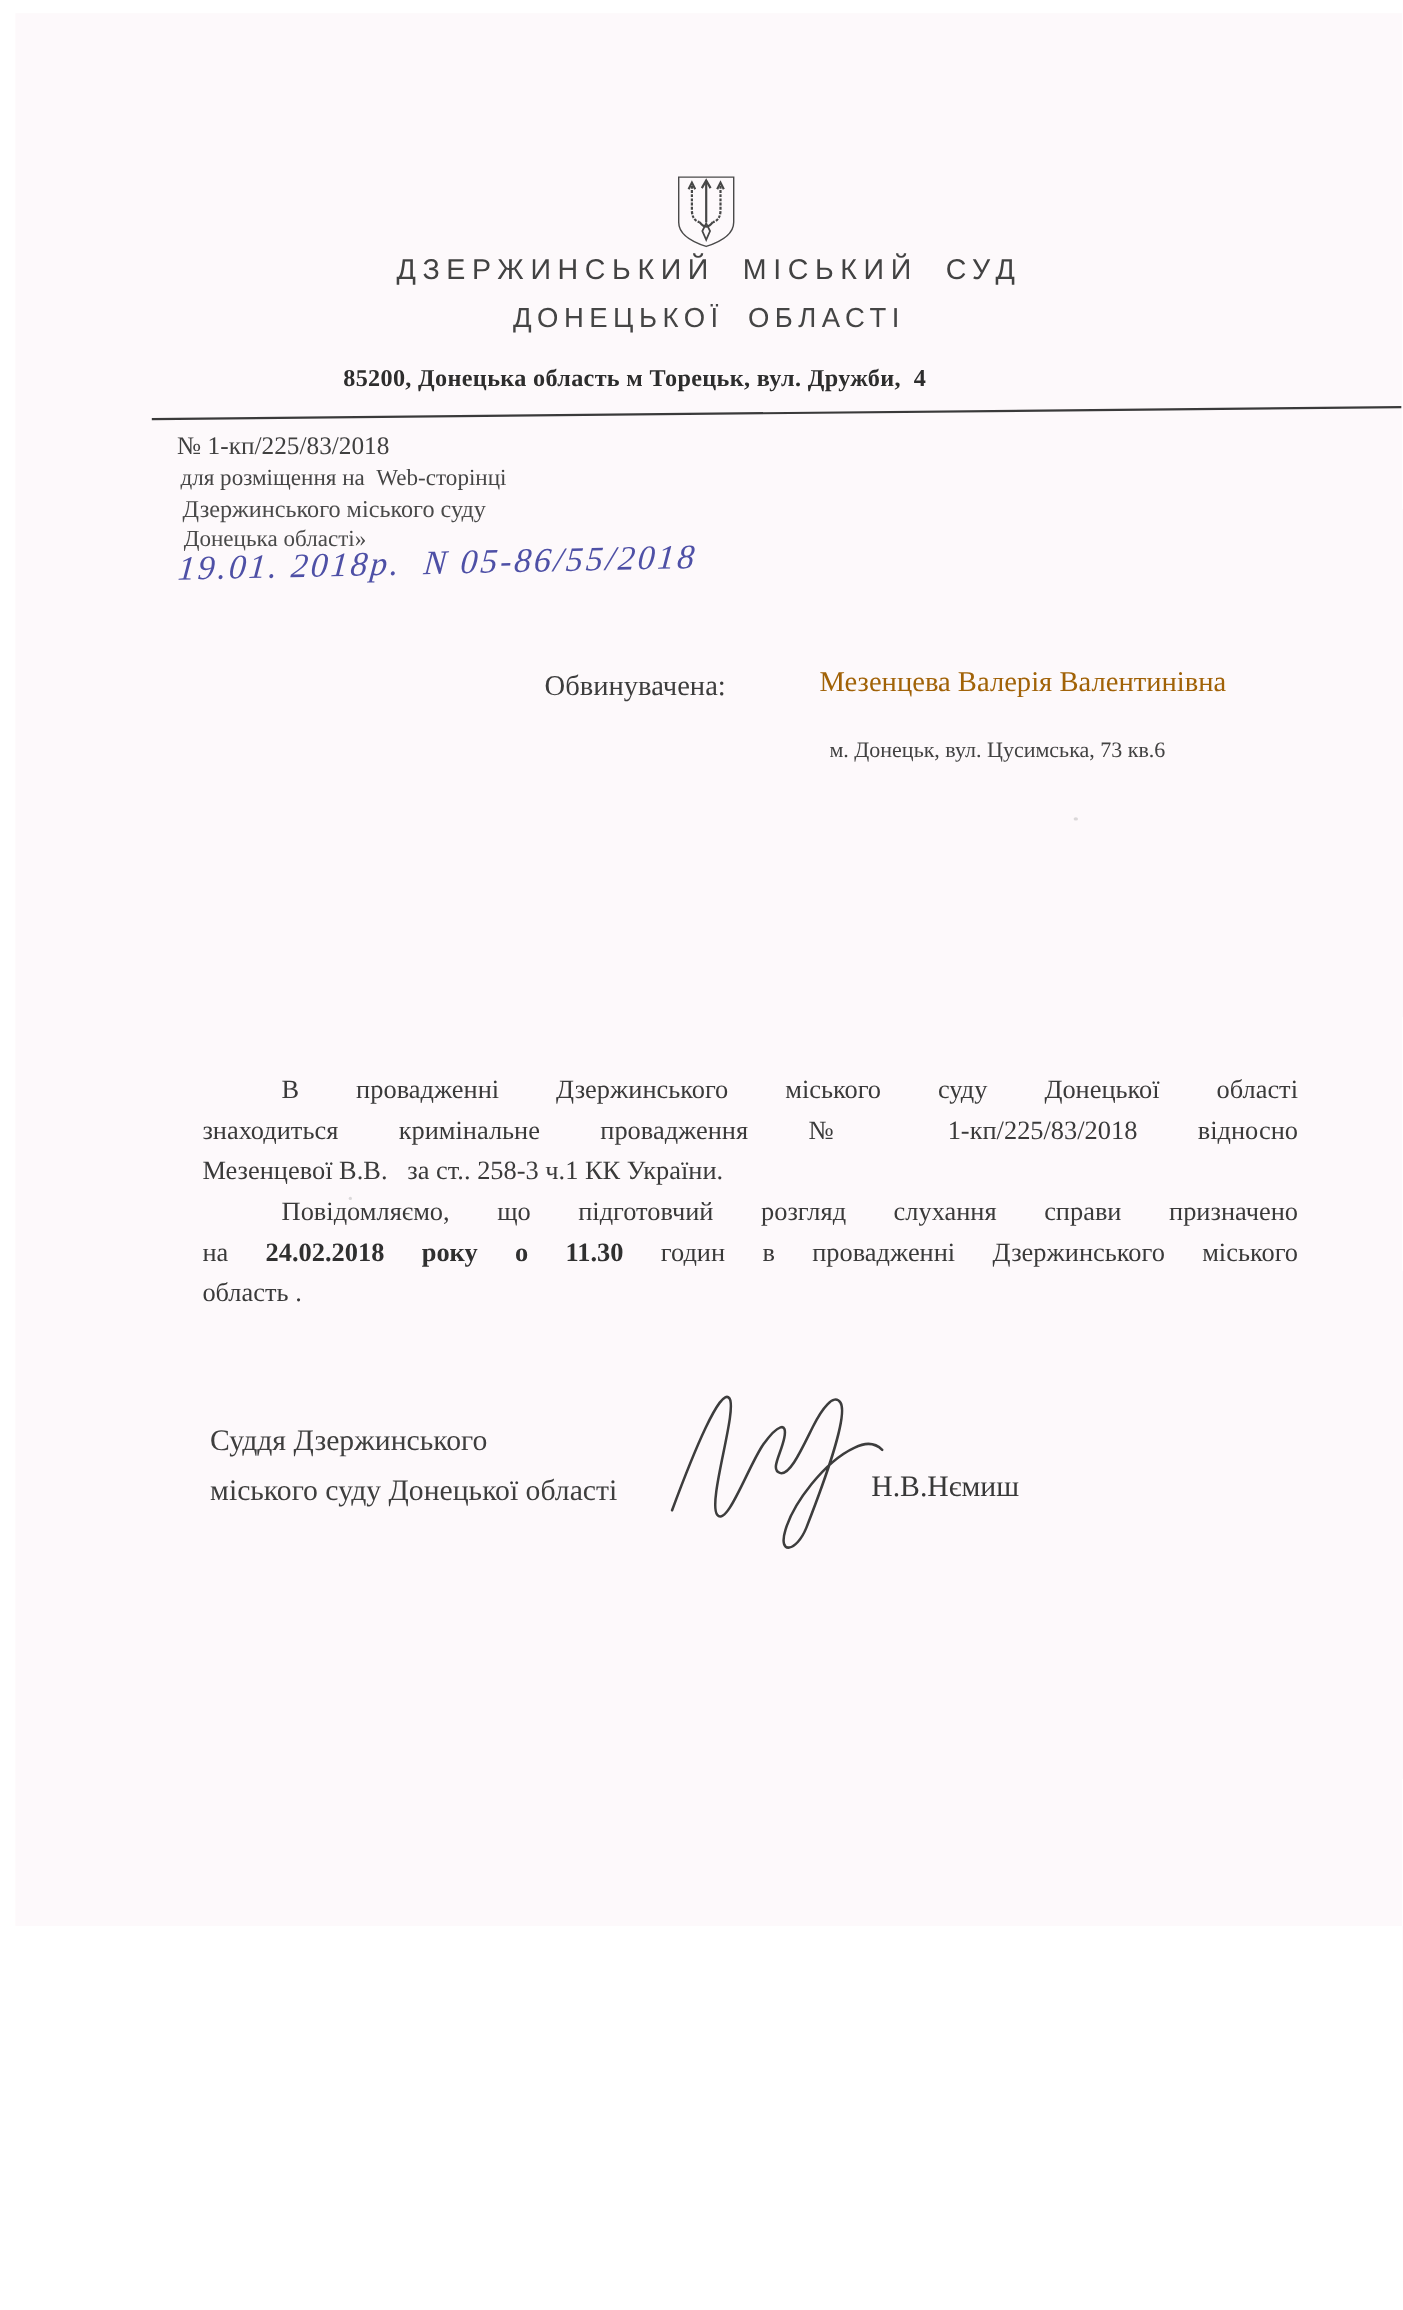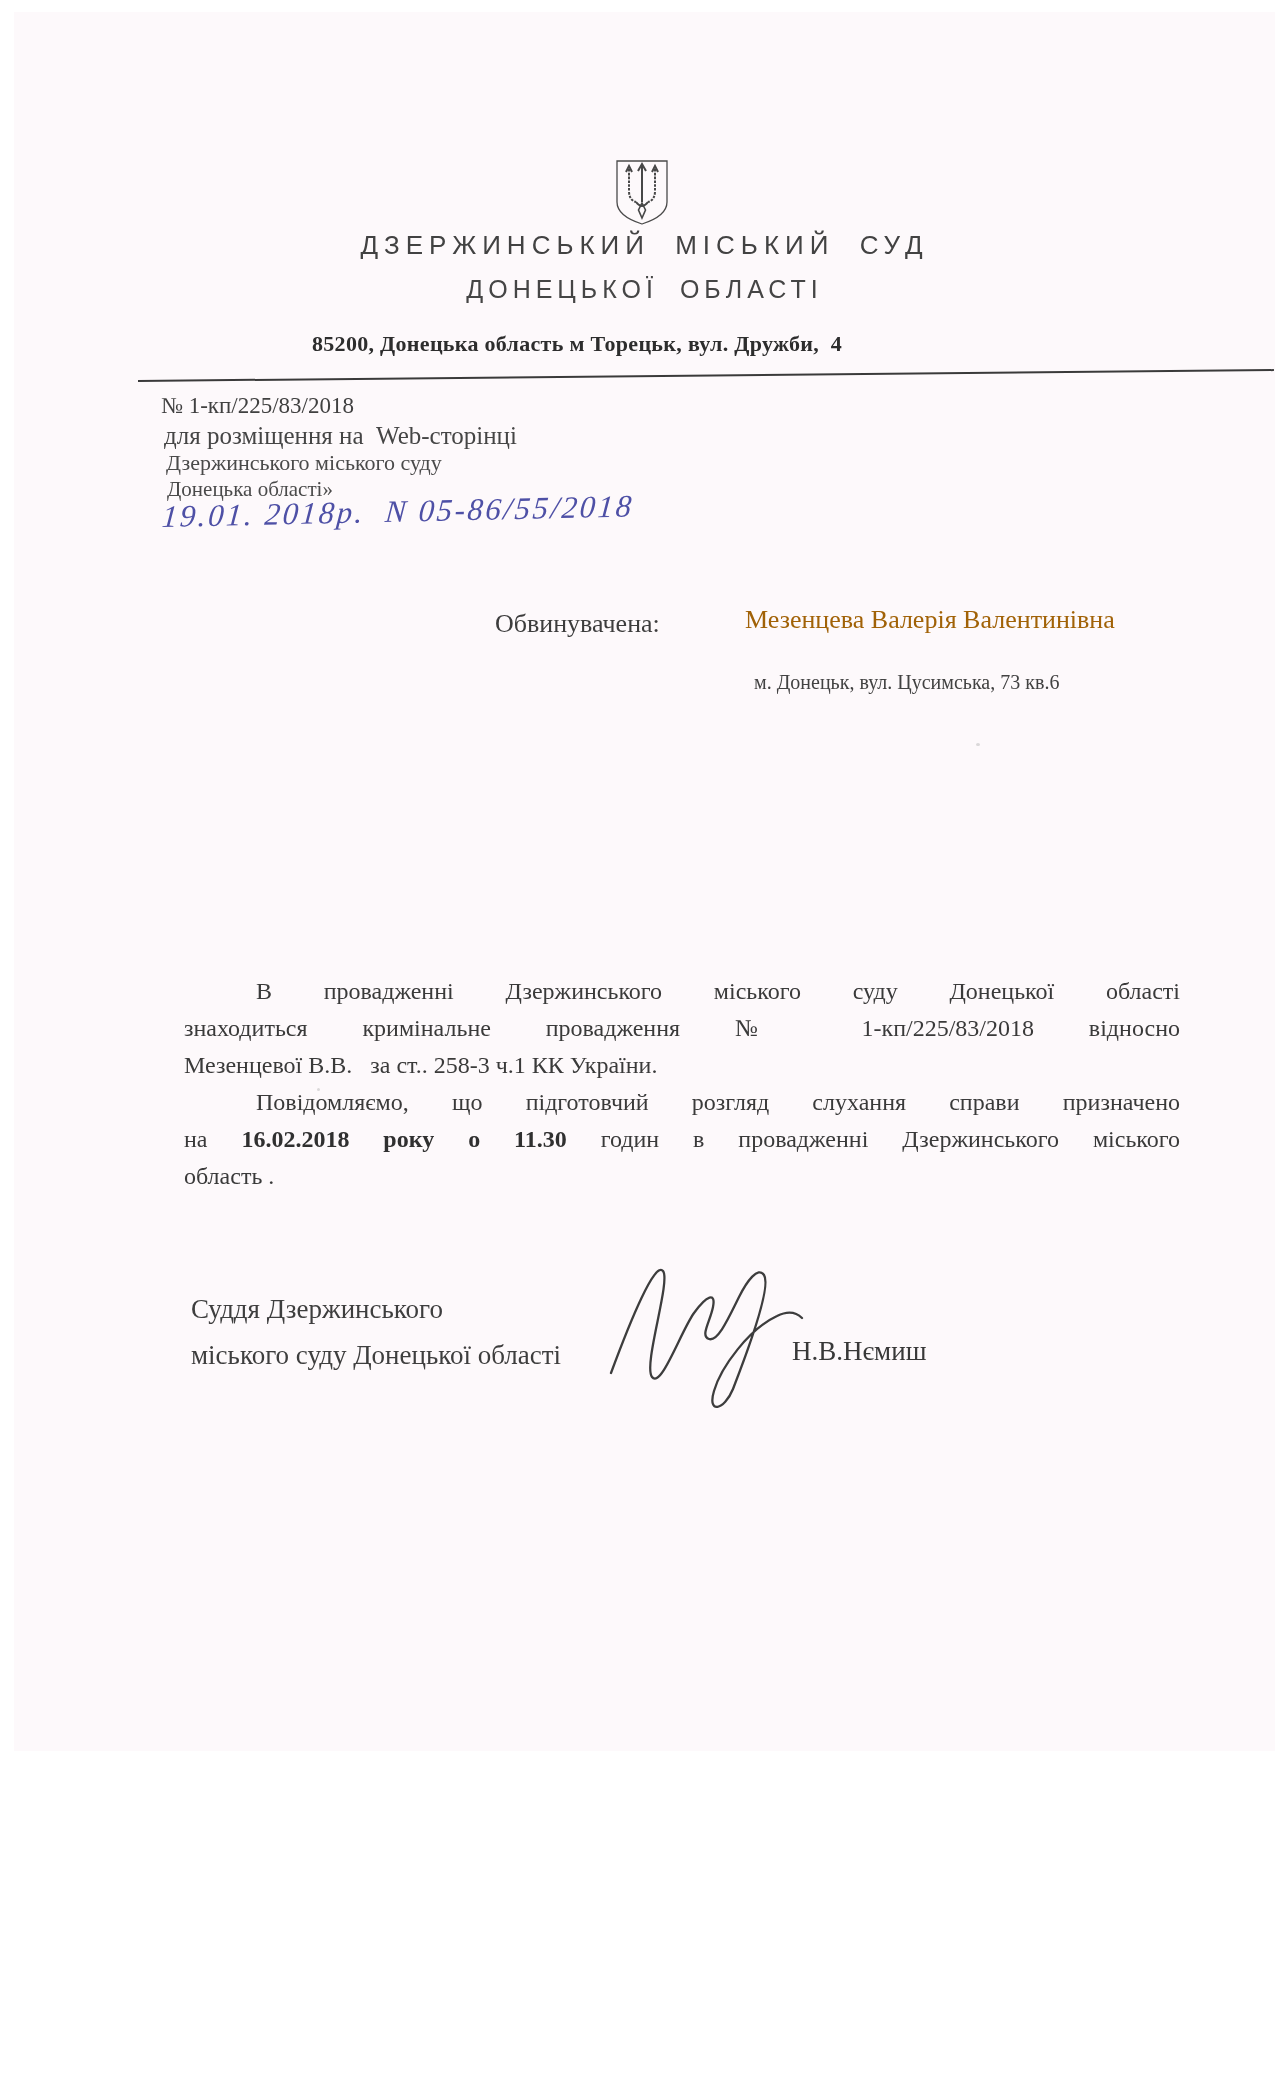--- a/index.html
+++ b/index.html
@@ -30,21 +30,21 @@
     left:298px; top:319px; font-size:22px; font-weight:bold; color:#2d2d2d;
     letter-spacing:0.3px;
   }
   .header-rule {
     left:124px; top:368px; width:1136px; height:2px; background:#3a3a3a;
     transform:rotate(-0.55deg); transform-origin:left center;
   }
 
   
   .case-number { left:147px; top:381px; font-size:23px; color:#404040; }
-  .note1 { left:150px; top:410px; font-size:25px; color:#454545; }
+  .note1 { left:150px; top:410px; font-size:21px; color:#454545; }
   .note2 { left:152px; top:438px; font-size:22px; color:#4a4a4a; }
   .note3 { left:153px; top:465px; font-size:21px; color:#4a4a4a; }
   .handwriting {
     left:148px; top:487px; font-size:31px; color:#4e50a6;
     font-style:italic; letter-spacing:2.5px;
     transform:rotate(-1.3deg) skewX(-6deg); transform-origin:left center;
   }
 
   
   .accused-label { left:481px; top:597px; font-size:26px; color:#3d3d3d; }
@@ -105,21 +105,21 @@
 
     <div class="abs serif accused-label">Обвинувачена:</div>
     <div class="abs serif accused-name">Мезенцева Валерія Валентинівна</div>
     <div class="abs serif accused-address">м. Донецьк, вул. Цусимська, 73 кв.6</div>
 
     <div class="abs body-block">
       <div class="bl ind serif">В провадженні Дзержинського міського суду Донецької області</div>
       <div class="bl serif">знаходиться кримінальне провадження № 1-кп/225/83/2018 відносно</div>
       <div class="bl endline serif">Мезенцевої В.В.   за ст.. 258-3 ч.1 КК України.</div>
       <div class="bl ind serif">Повідомляємо, що підготовчий розгляд слухання справи призначено</div>
-      <div class="bl serif"><span>на</span> <span class="b">16.02.2018 року о 11.30</span> <span>годин в провадженні Дзержинського міського</span></div>
+      <div class="bl serif"><span>на</span> <span class="b">24.02.2018 року о 11.30</span> <span>годин в провадженні Дзержинського міського</span></div>
       <div class="bl endline serif">область .</div>
     </div>
 
     <div class="abs serif sig-title1">Суддя Дзержинського</div>
     <div class="abs serif sig-title2">міського суду Донецької області</div>
     <div class="abs signature-svg">
       <svg viewBox="0 0 215 170" width="215" height="170">
         <path d="M14,128 C34,74 58,16 66,26 C74,36 46,120 55,132 C64,144 84,86 97,68 C110,50 119,47 116,62 C113,77 103,91 112,94 C121,97 132,72 142,52 C150,36 161,21 167,30 C175,42 150,108 136,144 C127,166 110,169 117,146 C124,122 152,84 180,71 C192,65 200,68 205,73" fill="none" stroke="#3d3d3d" stroke-width="2.3" stroke-linecap="round"></path>
       </svg>
     </div>

